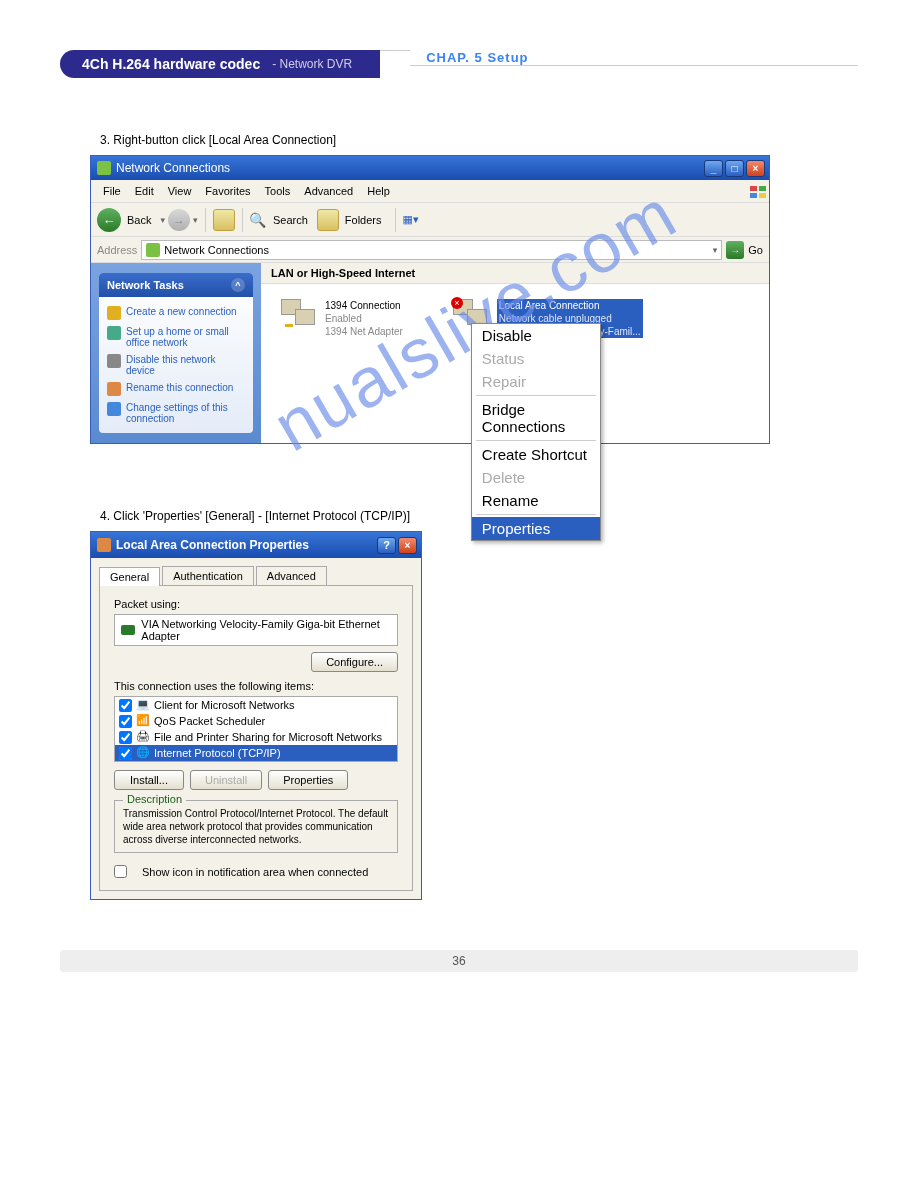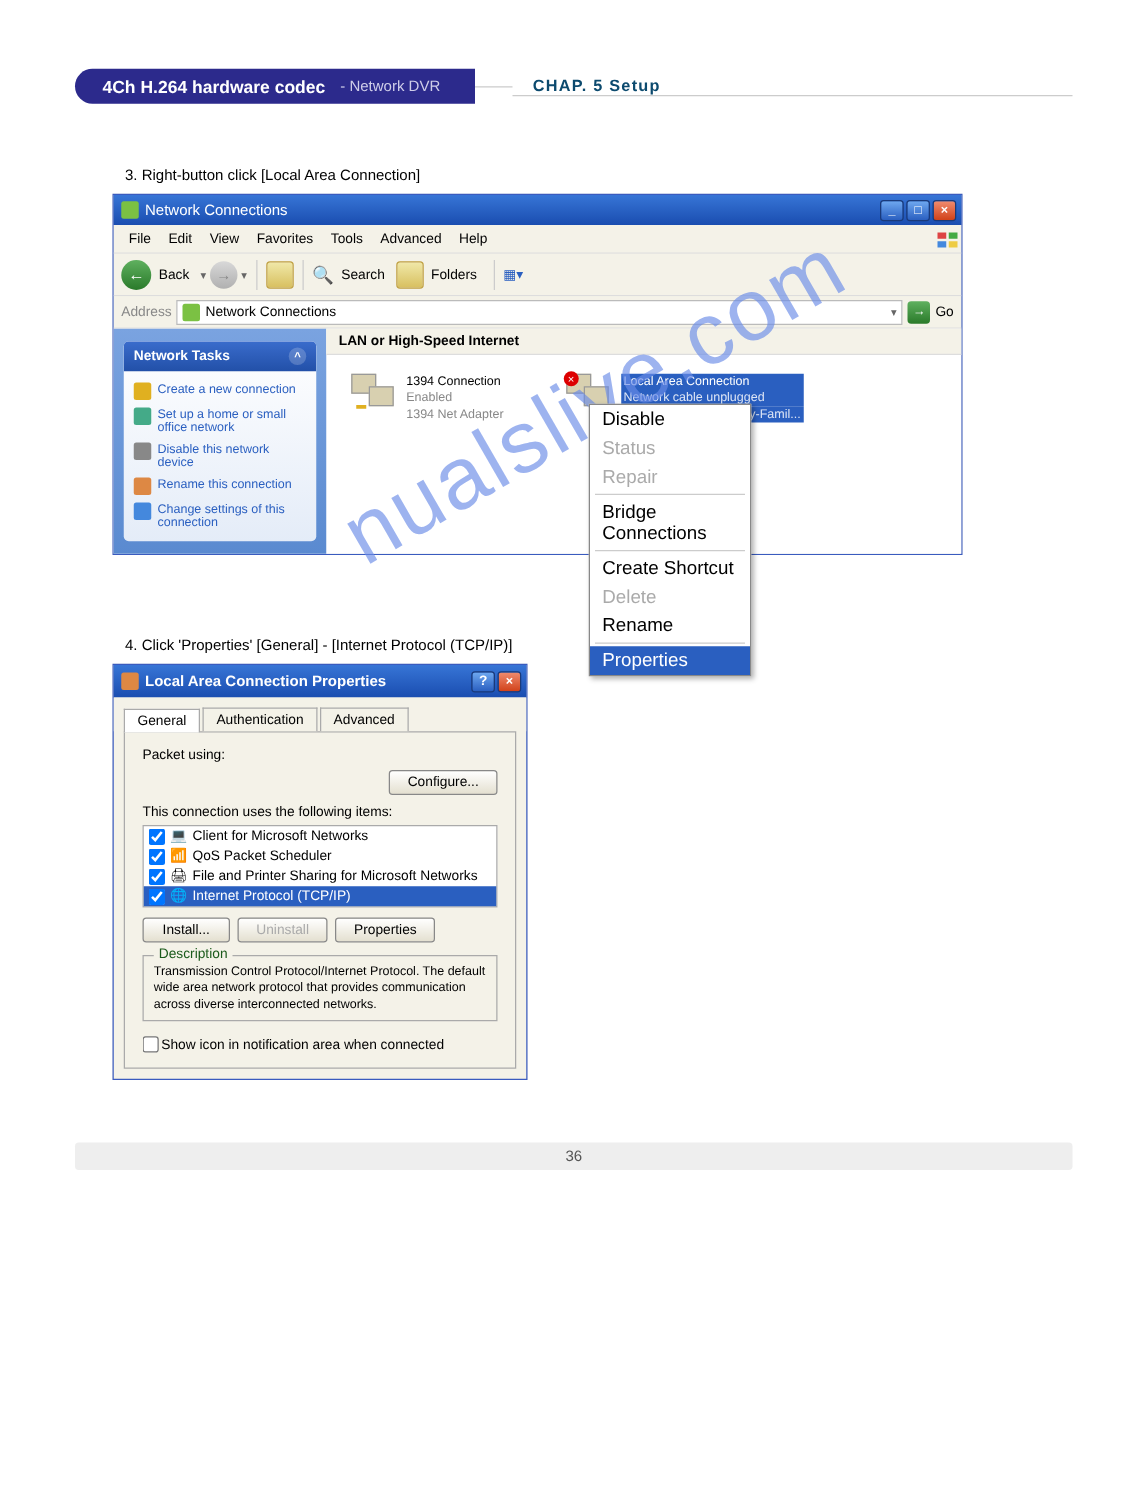--- a/index.html
+++ b/index.html
@@ -1,23 +1,23 @@
 <!DOCTYPE html>
 <html><head>
 <meta charset="utf-8">
 <style>
 *{box-sizing:border-box;margin:0;padding:0;font-family:"Tahoma",Arial,sans-serif}
 body{background:#fff;width:918px;margin:0 auto;padding:0;position:relative}
 .page{padding:50px 60px 20px 60px}
-.hdr{display:flex;align-items:center;margin-bottom:45px;height:38px}
+.hdr{display:flex;align-items:flex-start;margin-bottom:45px;height:38px}
 .hdr-blue{background:#2c2a8c;border-radius:18px 0 0 18px;padding:6px 28px 6px 22px;display:flex;align-items:center;gap:12px;flex:0 0 auto}
 .hdr-blue .t1{color:#fff;font-weight:bold;font-size:14px}
 .hdr-blue .t2{color:#cfcde9;font-size:12px}
 .hdr-gap{width:30px;background:#fff;border-bottom:1px solid #ccc}
-.hdr-chap{display:flex;align-items:center;padding:0 16px;border-bottom:1px solid #ccc;flex:1;font-size:13px;color:#0c4a6e;font-weight:bold;letter-spacing:1px}
+.hdr-chap{display:flex;align-items:center;padding:0 16px;border-bottom:1px solid #ccc;flex:1;font-size:13px;color:#3b82f6;font-weight:bold;letter-spacing:1px}
 .step{font-size:12px;color:#000;margin:10px 0 8px 40px;font-weight:normal}
 .win{border:1px solid #3a5bbf;margin:0 0 10px 30px;font-size:11px;background:#f4f2e8;width:680px}
 .titlebar{background:linear-gradient(#3775d6,#1a4db0);color:#fff;display:flex;align-items:center;padding:3px 4px 3px 6px;height:24px}
 .titlebar .ticon{width:14px;height:14px;background:#7bc143;border-radius:2px;margin-right:5px}
 .titlebar .ttxt{flex:1;font-size:12px}
 .tbtn{width:19px;height:17px;background:linear-gradient(#6ea8f0,#2a5fc0);border:1px solid #1a3a7a;border-radius:3px;margin-left:2px;display:flex;align-items:center;justify-content:center;color:#fff;font-size:10px;font-weight:bold}
 .tbtn.x{background:linear-gradient(#f08b6e,#d1421a)}
 .menubar{background:#f4f2e8;display:flex;gap:2px;padding:3px 6px;border-bottom:1px solid #ddd}
 .menubar span{padding:2px 6px;font-size:11px}
 .menubar .flag{margin-left:auto;width:20px;height:16px}
@@ -75,21 +75,21 @@
 .btnrow{display:flex;justify-content:flex-end;margin-top:6px;gap:6px}
 .listbox{border:1px solid #aaa;background:#fff;margin-top:4px}
 .li{display:flex;align-items:center;gap:4px;padding:1px 4px}
 .li input{margin:0}
 .li .lic{width:14px;height:14px}
 .li.sel{background:#2a5fc0;color:#fff}
 .btn3{display:flex;gap:6px;margin-top:8px}
 .fieldset{border:1px solid #aaa;padding:6px 8px;margin-top:10px;position:relative}
 .fieldset .leg{position:absolute;top:-8px;left:8px;background:#f4f2e8;padding:0 4px;font-size:11px;color:#1a5a1a}
 .fieldset .desc{font-size:10px;line-height:13px}
-.chk{display:flex;align-items:center;gap:2px;margin-top:12px;font-size:11px}
+.chk{display:flex;align-items:center;gap:15px;margin-top:12px;font-size:11px}
 .dlgbtns{display:flex;justify-content:flex-end;gap:8px;padding:8px 12px}
 
 .wm{position:absolute;top:280px;left:250px;font-size:70px;color:#6a8ce8;opacity:.65;transform:rotate(-30deg);pointer-events:none;font-family:Arial;letter-spacing:2px}
 .pgnum{text-align:center;font-size:12px;margin-top:50px;background:#eee;padding:4px 16px;color:#555;border-radius:3px}
 </style>
 </head>
 <body>
 
 <div class="page">
   <div class="hdr">
@@ -238,20 +238,24 @@
       <div class="q">?</div>
       <div class="tbtn x">×</div>
     </div>
     <div class="tabs">
       <div class="tab act">General</div>
       <div class="tab">Authentication</div>
       <div class="tab">Advanced</div>
     </div>
     <div class="tabbody">
       <div class="lbl">Packet using:</div>
+      <div class="adapter">
+        <div class="aic"></div>
+        <span>VIA Networking Velocity-Family Giga-bit Ethernet Adapter</span>
+      </div>
       <div class="btnrow">
           <div class="btn">Configure...</div>
         </div>
       <div class="lbl" style="margin-top:8px">This connection uses the following items:</div>
       <div class="listbox">
         <div class="li">
             <input type="checkbox" checked="" style="">
             <span class="lic">💻</span>
             <span>Client for Microsoft Networks</span>
           </div>

